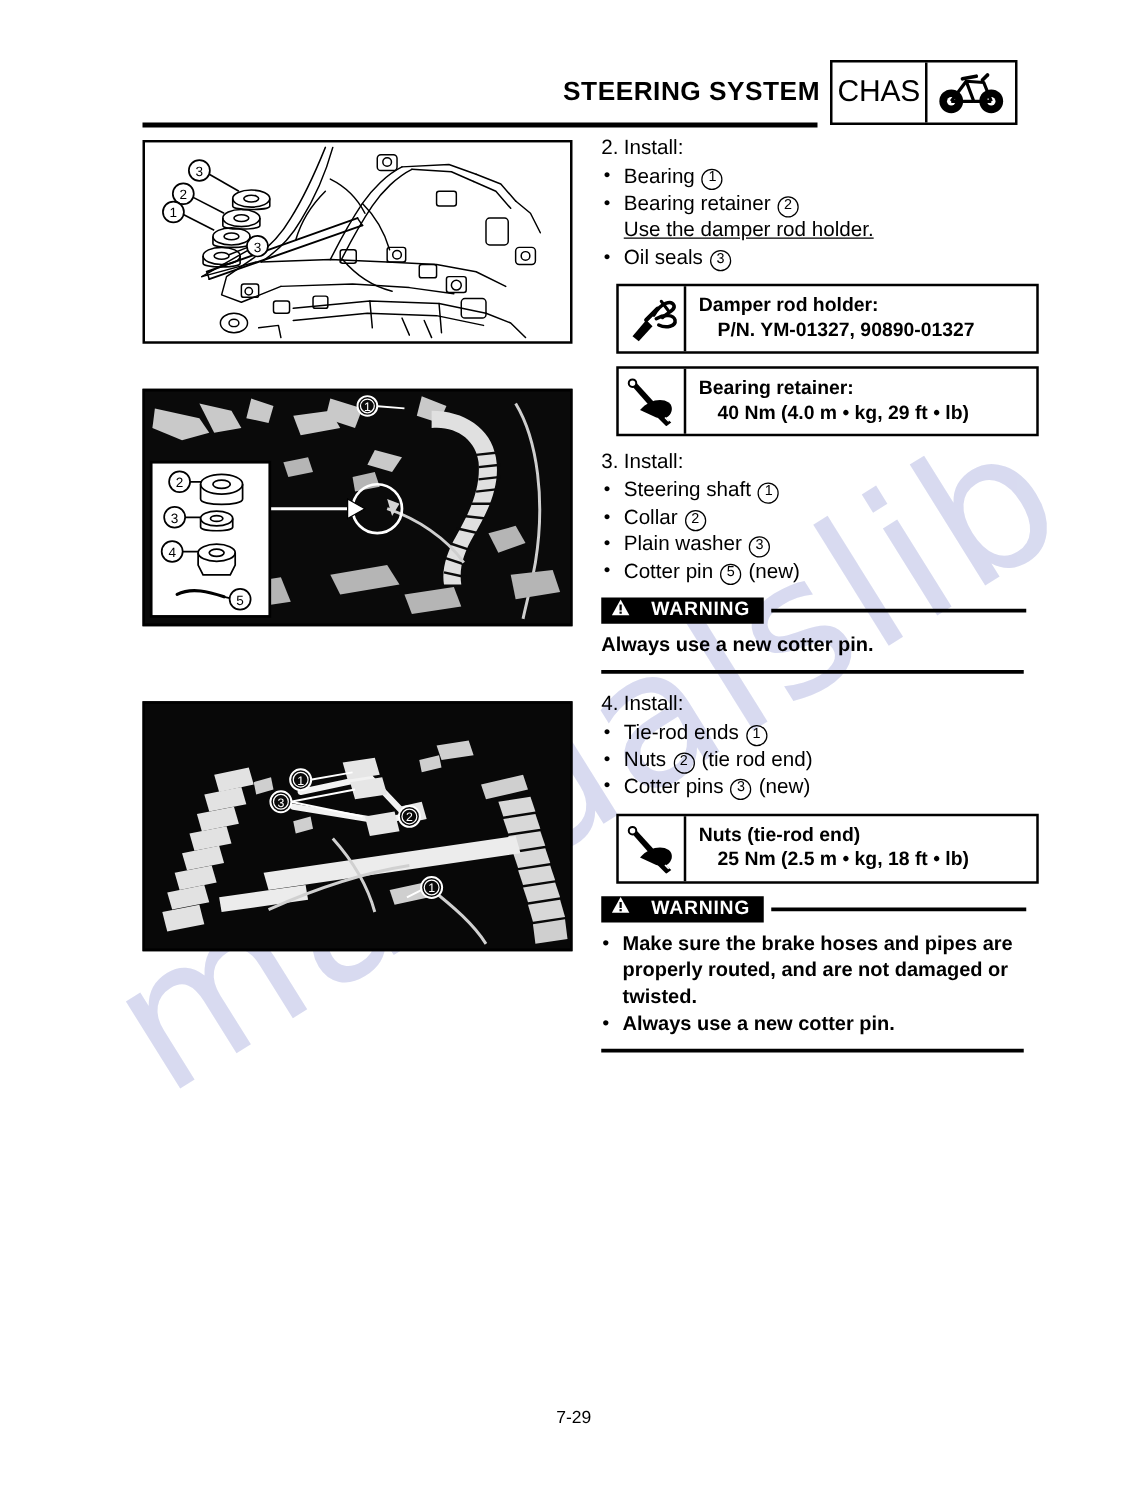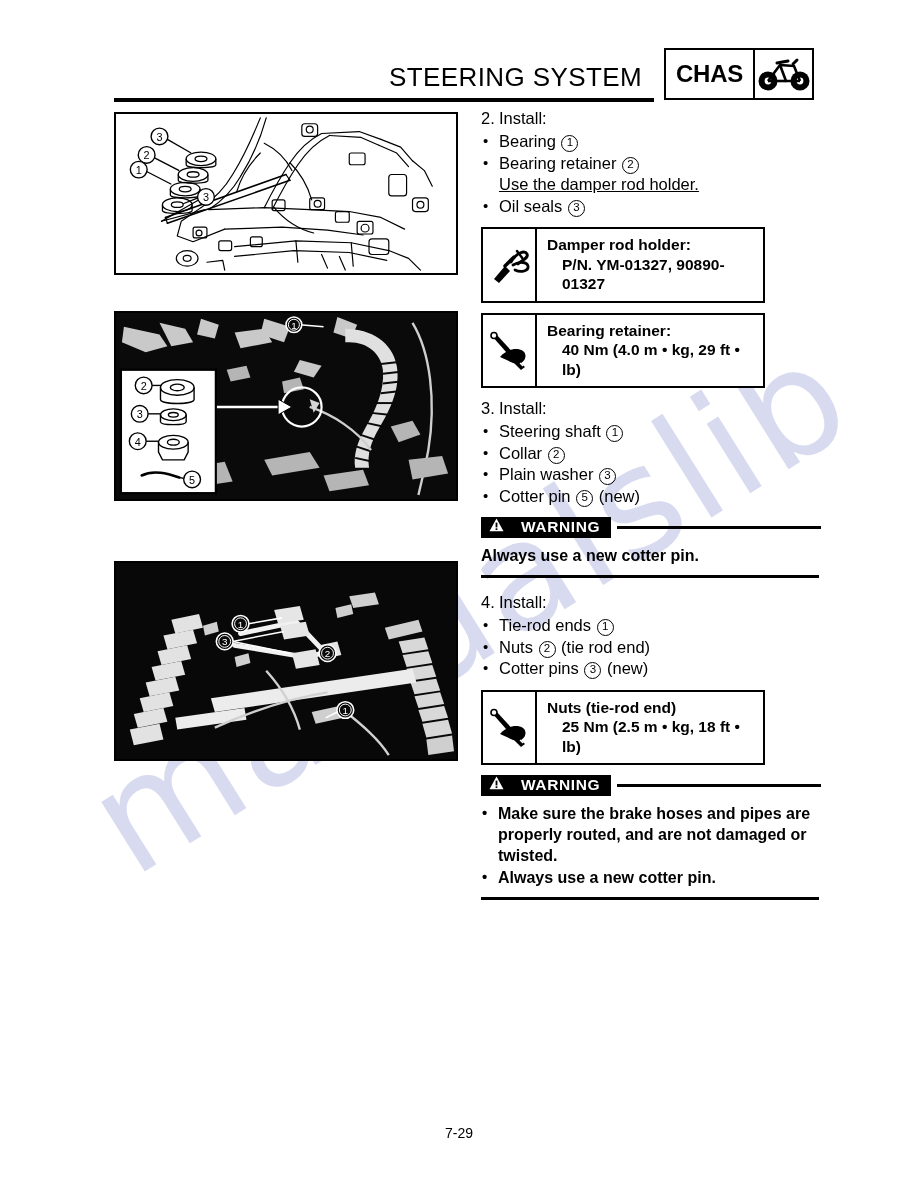--- a/index.html
+++ b/index.html
@@ -45,47 +45,47 @@
 
   
   .header {
     position: absolute;
     left: 0; right: 0; top: 44px;
     height: 62px;
     z-index: 3;
   }
   .header-title {
     position: absolute;
-    right: 276px;
+    right: 262px;
     top: 18px;
-    font-size: 26px;
-    font-weight: normal;
+    font-size: 21px;
+    font-weight: bold;
     letter-spacing: .4px;
     white-space: nowrap;
     font-family: "Liberation Sans", sans-serif;
   }
   .chas-box {
     position: absolute;
     right: 104px;
     top: 4px;
     width: 150px;
     height: 52px;
     border: 2.5px solid #000;
     display: flex;
     background: #fff;
     box-sizing: border-box;
   }
   .chas-word {
-    width: 89px;
+    width: 76px;
     border-right: 2.5px solid #000;
     display: flex;
     align-items: center;
     justify-content: center;
     font-size: 24px;
-    font-weight: bold;
+    font-weight: normal;
     letter-spacing: -.2px;
     box-sizing: border-box;
   }
   .chas-glyph {
     flex: 1;
     display: flex;
     align-items: center;
     justify-content: center;
   }
   .chas-glyph svg { display: block; }
@@ -178,22 +178,22 @@
     font-family: "Liberation Sans", sans-serif;
   }
 
   
   .spec {
     border: 2.5px solid #000;
     display: flex;
     align-items: stretch;
     box-sizing: border-box;
     background: #fff;
-    margin: 10px 0 6px 0;
-    width: 284px;
+    margin: 10px 0 6px 12px;
+    width: 338px;
   }
   .spec-icon {
     width: 54px;
     flex: none;
     border-right: 2.5px solid #000;
     display: flex;
     align-items: center;
     justify-content: center;
     box-sizing: border-box;
   }

